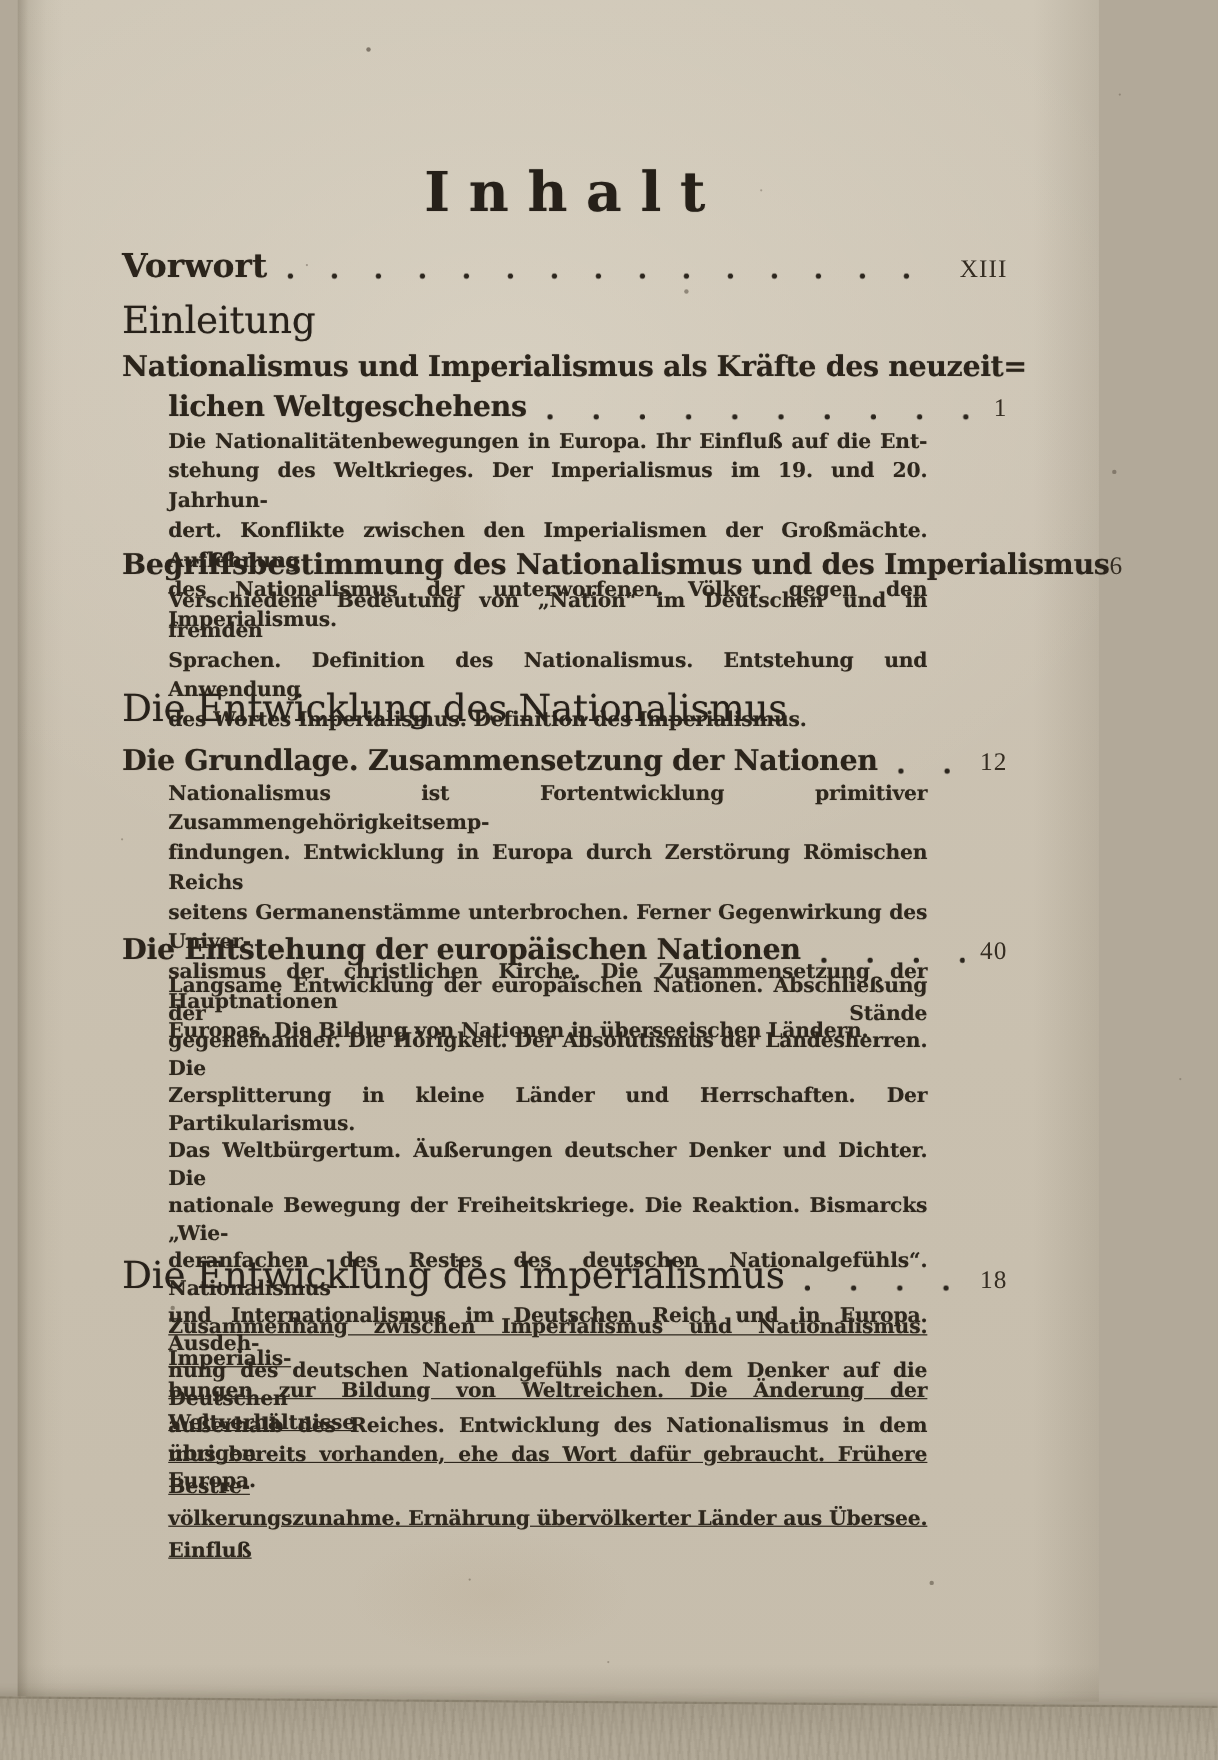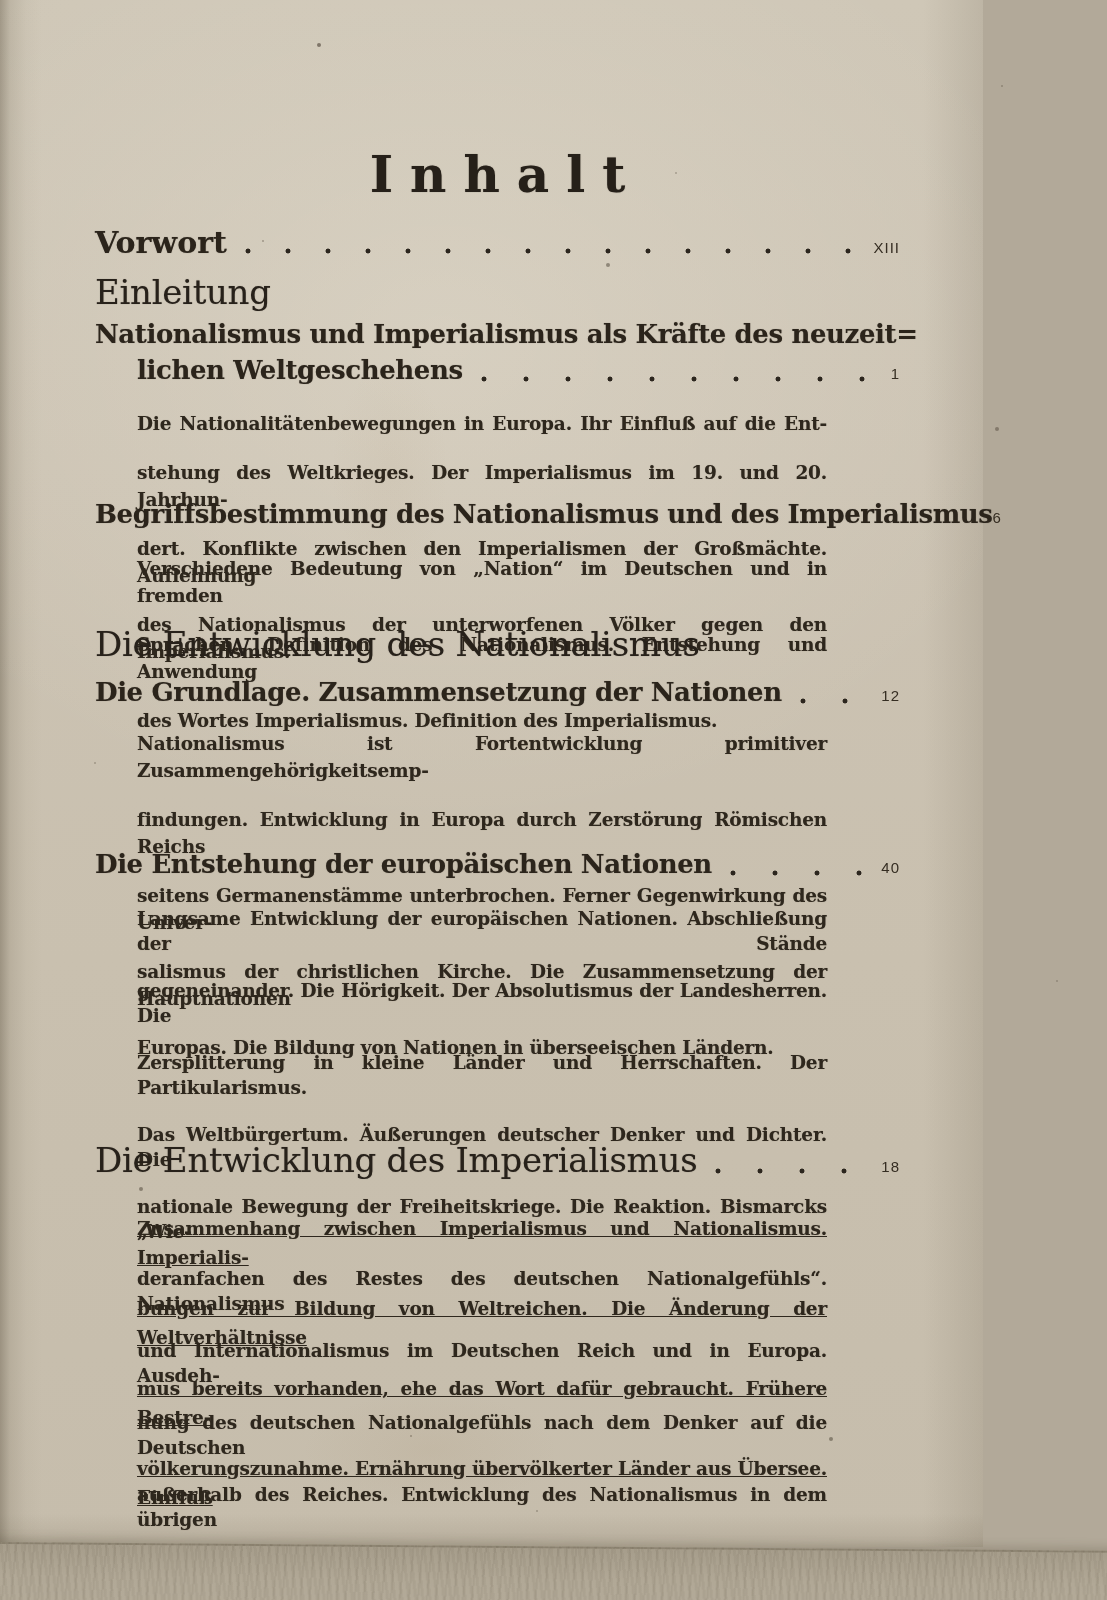--- a/index.html
+++ b/index.html
@@ -4,21 +4,21 @@
 <style>
   html,body{margin:0;padding:0;}
   body{
     width:1107px;height:1600px;overflow:hidden;position:relative;
     background:#b2a999;
     font-family:"DejaVu Serif", serif;
   }
   .scene{position:absolute;inset:0;}
   
   .paper{
-    position:absolute;left:0;top:0;width:983px;height:1547px;
+    position:absolute;left:16px;top:0;width:983px;height:1547px;
     background:
       radial-gradient(ellipse 900px 700px at 45% 22%, rgba(255,252,240,0.20), rgba(255,252,240,0) 70%),
       linear-gradient(90deg, rgba(84,74,56,0.38) 0px, rgba(110,100,80,0.18) 10px, rgba(120,110,88,0.05) 26px, rgba(0,0,0,0) 42px),
       linear-gradient(270deg, rgba(84,74,56,0.14) 0px, rgba(0,0,0,0) 60px),
       linear-gradient(0deg, rgba(92,82,64,0.16) 0px, rgba(0,0,0,0) 34px),
       linear-gradient(180deg, #cfc7b7 0%, #ccc3b3 30%, #c9c0af 62%, #c6bdac 100%);
   }
   
   .stain1{position:absolute;left:300px;top:1390px;width:260px;height:120px;border-radius:50%;
     background:radial-gradient(ellipse, rgba(150,120,80,0.08), rgba(0,0,0,0) 70%);}
@@ -66,26 +66,26 @@
   .h-entry{font-size:26px;font-weight:700;line-height:1.25;letter-spacing:-0.4px;}
   .indent2{padding-left:42px;}
   .leader{
     flex:1 1 auto;height:9px;margin:0 14px 4px 18px;align-self:flex-end;
     background-image:radial-gradient(circle at 3px 5px, #2c261e 2.1px, rgba(0,0,0,0) 2.8px);
     background-size:42px 9px;background-repeat:repeat-x;background-position:left center;
   }
   .leader.wide{background-size:40px 9px;}
   .nogap{flex:1 1 auto;}
   .pnum{
-    font-family:Liberation Sans, sans-serif;font-weight:400;font-size:15px;
+    font-family:Liberation Serif, serif;font-weight:400;font-size:23px;
     color:#352d22;white-space:nowrap;letter-spacing:1px;
   }
   .desc{position:absolute;left:42px;width:690px;font-size:18.5px;font-weight:700;
     letter-spacing:-0.2px;color:#2e271d;text-shadow:0 0 0.8px rgba(46,39,29,0.35);}
-  .dl{line-height:27px;text-align:justify;text-align-last:justify;white-space:normal;margin-top:22px;}
+  .dl{line-height:27px;text-align:justify;text-align-last:justify;white-space:normal;}
   .desc.tight .dl{line-height:25px;}
   .desc.loose .dl{line-height:29px;text-decoration:underline;}
   .dl.pl{text-align-last:left;}
 </style>
 </head>
 <body>
 
 <div class="scene">
   <div class="paper">
     <div class="stain1"></div>

